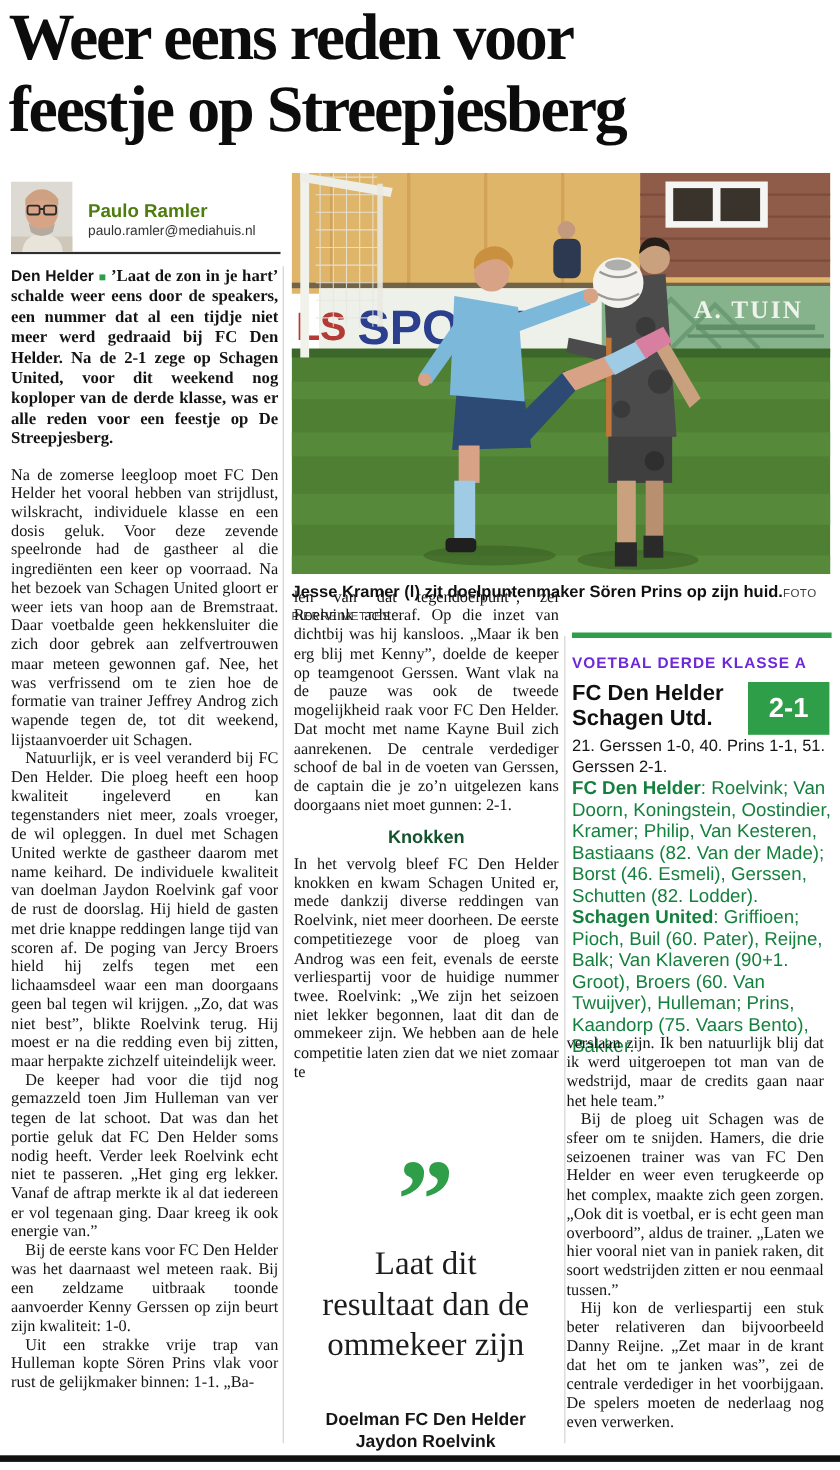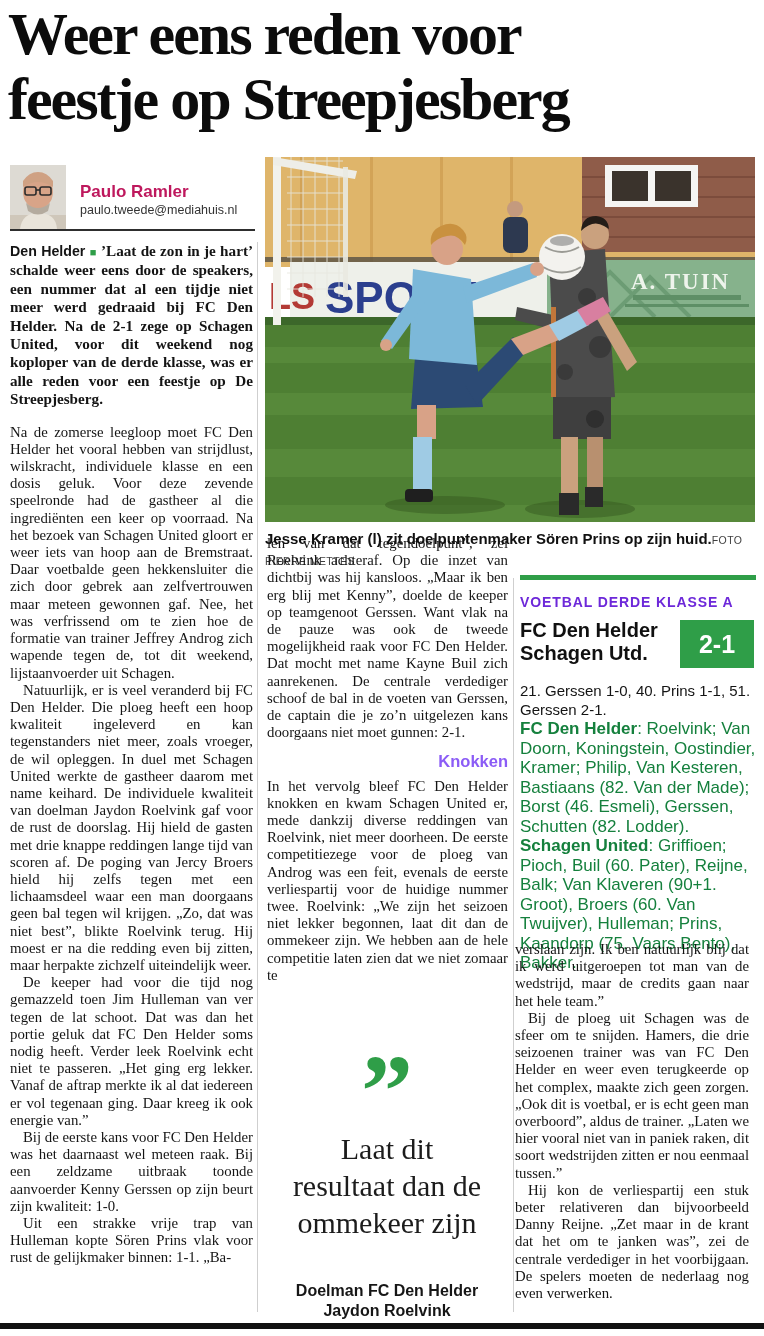--- a/index.html
+++ b/index.html
@@ -7,61 +7,61 @@
         font-family:"Liberation Sans",sans-serif;color:#161616;}
   
   .headline{position:absolute;left:8px;top:2px;width:752px;margin:0;
     font-family:"Liberation Serif",serif;font-weight:bold;font-size:60px;line-height:65px;
     letter-spacing:-2px;color:#0c0c0c;white-space:pre-line;}
   
   .byline{position:absolute;left:10px;top:165px;width:245px;height:64px;
     border-bottom:2px solid #2e2e2e;}
   .byline svg{position:absolute;left:0;top:0;}
   .byline-text{position:absolute;left:70px;top:17px;}
-  .byline-name{font-weight:bold;font-size:17px;color:#be185d;}
+  .byline-name{font-weight:bold;font-size:17px;color:#4d7c0f;}
   .byline-email{font-size:12.5px;color:#333;margin-top:1px;}
   
   .photo{position:absolute;left:265px;top:157px;width:490px;height:365px;overflow:hidden;}
   .caption{position:absolute;left:265px;top:529px;width:492px;font-size:15px;line-height:19px;color:#101010;}
   .caption b{font-weight:bold;}
   .credit{font-size:10.5px;color:#3f3f3f;letter-spacing:.4px;font-weight:normal;}
   
   .col{position:absolute;text-align:justify;font-family:"Liberation Serif",serif;
        font-size:14.8px;line-height:17.2px;color:#141414;overflow:hidden;}
   .col p{margin:0;}
   .col1{left:10px;top:242px;width:243px;height:1072px;}
   .col2{left:267px;top:535px;width:241px;height:492px;}
   .col3{left:515px;top:941px;width:234px;height:374px;}
   .lead{font-weight:bold;font-size:15.2px;line-height:18.4px;}
   .dateline{font-family:Liberation Sans, sans-serif;font-weight:bold;font-size:14.2px;}
   .sq{color:#2f9e48;font-size:11px;padding:0 4px;}
   .gap{margin-top:15px !important;}
   .ind{text-indent:13px;}
   .subhead{font-family:"Liberation Sans",sans-serif;font-weight:bold;font-size:16.5px;
-    margin:12px 0 7px 0;text-align:right;color:#8b5cf6;}
+    margin:12px 0 7px 0;text-align:center;color:#14532d;}
   
   .vrule{position:absolute;width:1px;background:#cfcfcf;}
   .vrule1{left:257px;top:242px;height:1070px;}
   .vrule2{left:513px;top:578px;height:734px;}
   
   .pullquote{position:absolute;left:263px;top:1058px;width:248px;text-align:center;}
   .qmark{font-family:"Liberation Serif",serif;font-weight:bold;font-size:104px;line-height:66px;
     color:#2f9e48;display:block;}
   .qtext{font-family:Liberation Serif, serif;font-size:30px;line-height:37px;color:#1c1c1c;
     white-space:pre-line;margin-top:6px;}
   .qattr{margin-top:40px;font-weight:bold;font-size:16px;line-height:20px;color:#161616;}
   
   .scorebox{position:absolute;left:520px;top:575px;width:236px;}
   .sb-bar{height:5px;background:#2f9e48;}
   .sb-kicker{margin-top:14px;color:#6d28d9;font-weight:bold;font-size:14px;letter-spacing:.9px;}
   .sb-teams{position:relative;margin-top:9px;min-height:48px;}
   .sb-teamnames{font-weight:bold;font-size:20px;line-height:23px;color:#101010;}
   .sb-score{position:absolute;right:2px;top:1px;width:74px;height:48px;background:#2f9e48;
     color:#fff;font-weight:bold;font-size:25px;display:flex;align-items:center;justify-content:center;}
-  .sb-goals{margin-top:14px;font-size:15px;line-height:19px;color:#141414;}
+  .sb-goals{margin-top:2px;font-size:15px;line-height:19px;color:#141414;}
   .sb-lineups{font-size:17px;line-height:19.5px;color:#15803d;}
   .sb-lineups b{font-weight:bold;}
   
   .bottom-bar{position:absolute;left:0;top:1323px;width:764px;height:6px;background:#111;}
 </style>
 </head>
 <body>
 
 <div class="page">
 
@@ -75,21 +75,21 @@
       <path d="M10,64 q2,-16 18,-16 q18,0 19,16 z" fill="#e9e4da"></path>
       <ellipse cx="28" cy="27" rx="15" ry="17" fill="#d8a488"></ellipse>
       <path d="M13,22 q15,-10 30,0 l0,-6 q-6,-9 -15,-9 q-9,0 -15,9 z" fill="#cfa183"></path>
       <path d="M16,38 q12,10 24,0 l-2,8 q-10,7 -20,0 z" fill="#b4ab9e"></path>
       <rect x="15" y="22" width="11" height="8" rx="2" fill="none" stroke="#2b2b2b" stroke-width="1.6"></rect>
       <rect x="30" y="22" width="11" height="8" rx="2" fill="none" stroke="#2b2b2b" stroke-width="1.6"></rect>
       <line x1="26" y1="25" x2="30" y2="25" stroke="#2b2b2b" stroke-width="1.6"></line>
     </svg>
     <div class="byline-text">
       <div class="byline-name">Paulo Ramler</div>
-      <div class="byline-email">paulo.tweede@mediahuis.nl</div>
+      <div class="byline-email">paulo.ramler@mediahuis.nl</div>
     </div>
   </div>
 
   <div class="photo">
     <svg width="490" height="365" viewBox="0 0 490 365">
 
       <rect width="490" height="110" fill="#dfb56a"></rect>
       <rect x="35" width="3" height="105" fill="#d2a357"></rect>
         <rect x="105" width="3" height="105" fill="#d2a357"></rect>
       <rect x="175" width="3" height="105" fill="#d2a357"></rect>

